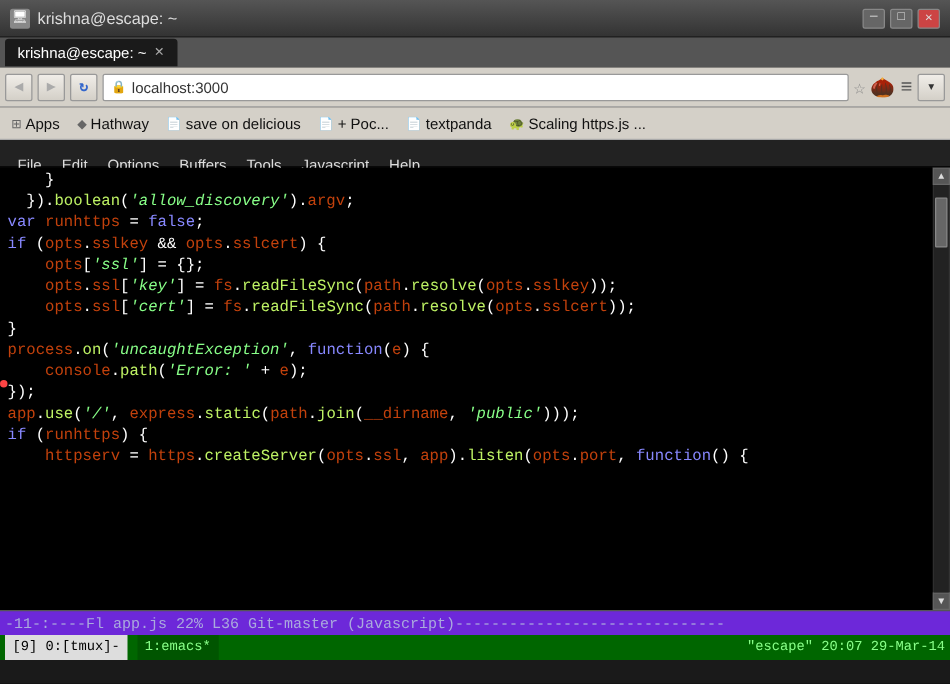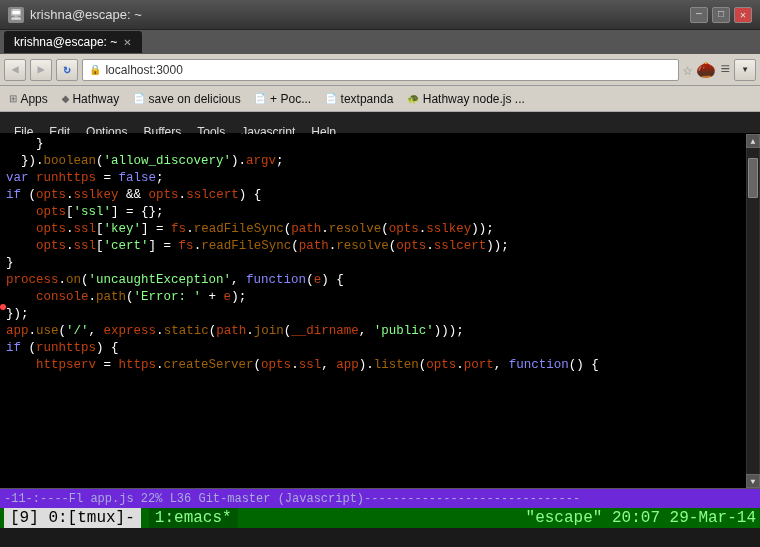--- a/index.html
+++ b/index.html
@@ -185,22 +185,22 @@
 
     
     .code-line {
       font-size: 12.5px;
       font-family: 'Courier New', monospace;
       line-height: 17px;
       white-space: pre;
       color: #fff;
     }
     .code-line .kw { color: #8888ff; }
-    .code-line .fn { color: #a16207; }
-    .code-line .str { color: #88ff88; }
+    .code-line .fn { color: #bef264; }
+    .code-line .str { color: #88ff88; font-style: italic; }
     .code-line .punc { color: #fff; }
     .code-line .var { color: #c2410c; }
 
     
     .status-bar {
       background: #6d28d9;
       height: 20px;
       display: flex;
       align-items: center;
       padding: 0 4px;
@@ -211,21 +211,21 @@
     }
     .status-bar span { color: #aad; }
 
     
     .tmux-bar {
       background: #006600;
       height: 20px;
       display: flex;
       align-items: center;
       padding: 0 4px;
-      font-size: 16px;
+      font-size: 11px;
       font-family: 'Courier New', monospace;
       color: #000;
     }
     .tmux-tab {
       background: #005500;
       color: #88ff88;
       padding: 0 6px;
       height: 20px;
       display: flex; align-items: center;
     }
@@ -300,21 +300,21 @@
   <div class="bookmark-item">
     <span class="bm-icon">📄</span>
     <span>+ Poc...</span>
   </div>
   <div class="bookmark-item">
     <span class="bm-icon">📄</span>
     <span>textpanda</span>
   </div>
   <div class="bookmark-item">
     <span class="bm-icon">🐢</span>
-    <span>Hathway node.js ...</span>
+    <span>Scaling https.js ...</span>
   </div>
 </div>
 
 <div class="menu-bar">
   <span class="menu-item"><u>F</u>ile</span>
   <span class="menu-item"><u>E</u>dit</span>
   <span class="menu-item"><u>O</u>ptions</span>
   <span class="menu-item"><u>B</u>uffers</span>
   <span class="menu-item"><u>T</u>ools</span>
   <span class="menu-item"><u>J</u>avascript</span>

